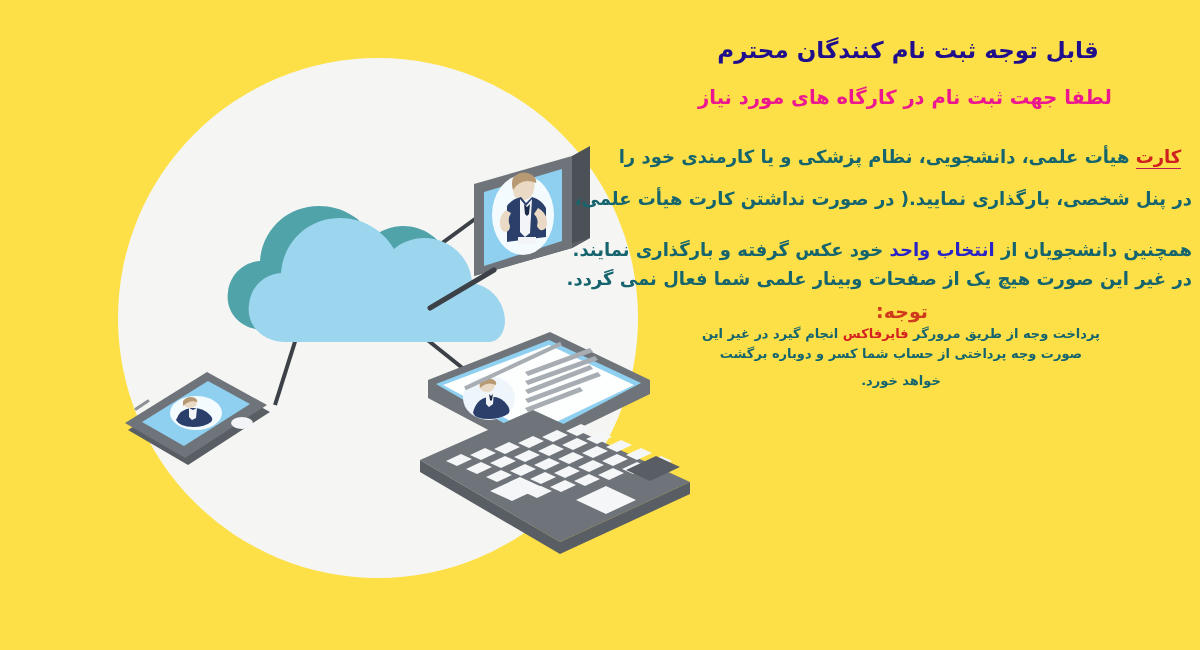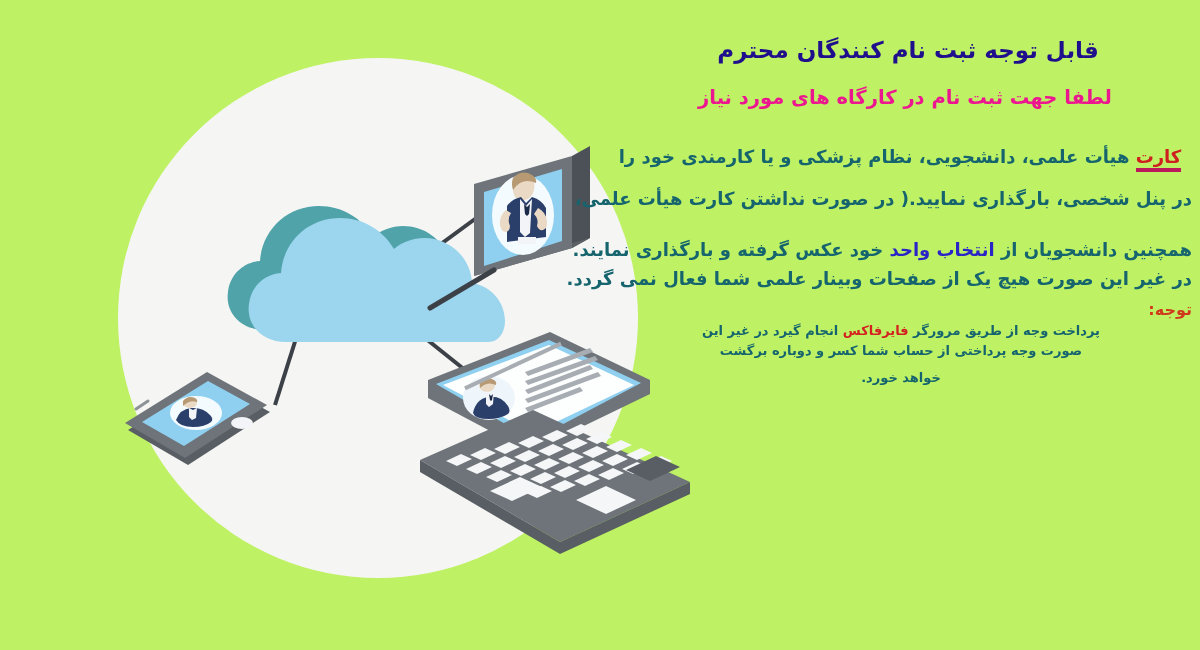--- a/index.html
+++ b/index.html
@@ -7,21 +7,21 @@
     padding: 0;
     background: #ffffff;
   }
   body {
     font-family: "DejaVu Sans", sans-serif;
   }
   #page {
     position: relative;
     width: 1200px;
     height: 650px;
-    background: #bef264;
+    background: #fde047;
     overflow: hidden;
   }
 
   
   .bg-circle {
     position: absolute;
     left: 118px;
     top: 58px;
     width: 520px;
     height: 520px;
@@ -77,32 +77,33 @@
   }
   .body-line.tight { margin-bottom: 1px; }
   .body-line.gap-top { margin-top: 16px; }
   .body-line.gap-top-sm { margin-top: 24px; }
 
   .center { text-align: center; padding-left: 20px; }
   .right  { }
 
   .hl-red-underline {
     color: #cf2020;
-    border-bottom: 4px solid #be185d;
+    border-bottom: 1px solid #be185d;
     padding-bottom: 1px;
     margin-top: 32px;
   }
   .hl-magenta { color: #e0189a; }
   .hl-blue    { color: #2a23c8; }
   .hl-red     { color: #d42020; }
 
   .notice-label {
     color: #d03a1c;
-    font-size: 16px;
+    font-size: 19px;
     font-weight: bold;
+    text-align: center;
     padding-left: 24px;
     margin-top: 8px;
     margin-bottom: 2px;
   }
 
   .note-line {
     color: #15646e;
     font-size: 13px;
     font-weight: bold;
     line-height: 1.5;

